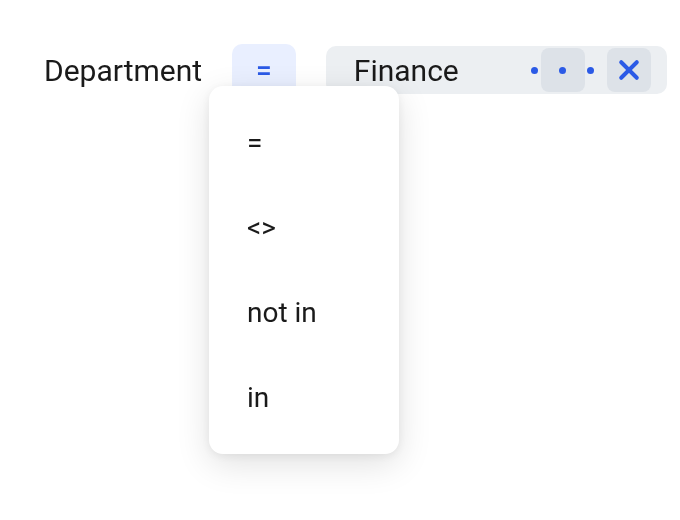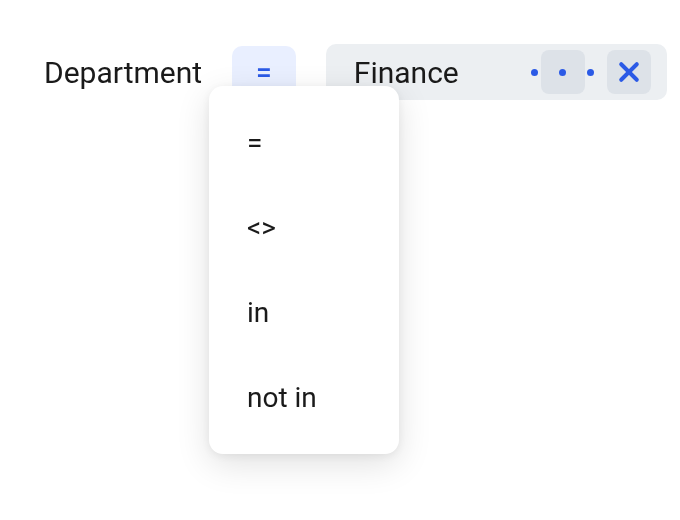--- a/index.html
+++ b/index.html
@@ -39,21 +39,21 @@
       justify-content: center;
       height: 52px;
     }
     .value-group {
       display: flex;
       align-items: center;
       background: #eceff2;
       border-radius: 10px;
       padding: 6px 8px 6px 20px;
       gap: 6px;
-      height: 56px;
+      height: 48px;
     }
     .value-text {
       font-size: 30px;
       color: #1a1a1a;
       font-weight: 400;
       padding-right: 60px;
     }
     .icon-button {
       background: #dde2e8;
       border-radius: 8px;
@@ -139,15 +139,15 @@
 
     <div class="icon-button">
       <div class="close-x"></div>
     </div>
   </div>
 </div>
 
 <div class="dropdown">
   <div class="dropdown-item">=</div>
   <div class="dropdown-item">&lt;&gt;</div>
+  <div class="dropdown-item">not in</div>
   <div class="dropdown-item">in</div>
-  <div class="dropdown-item">not in</div>
 </div>
 
 </body></html>

